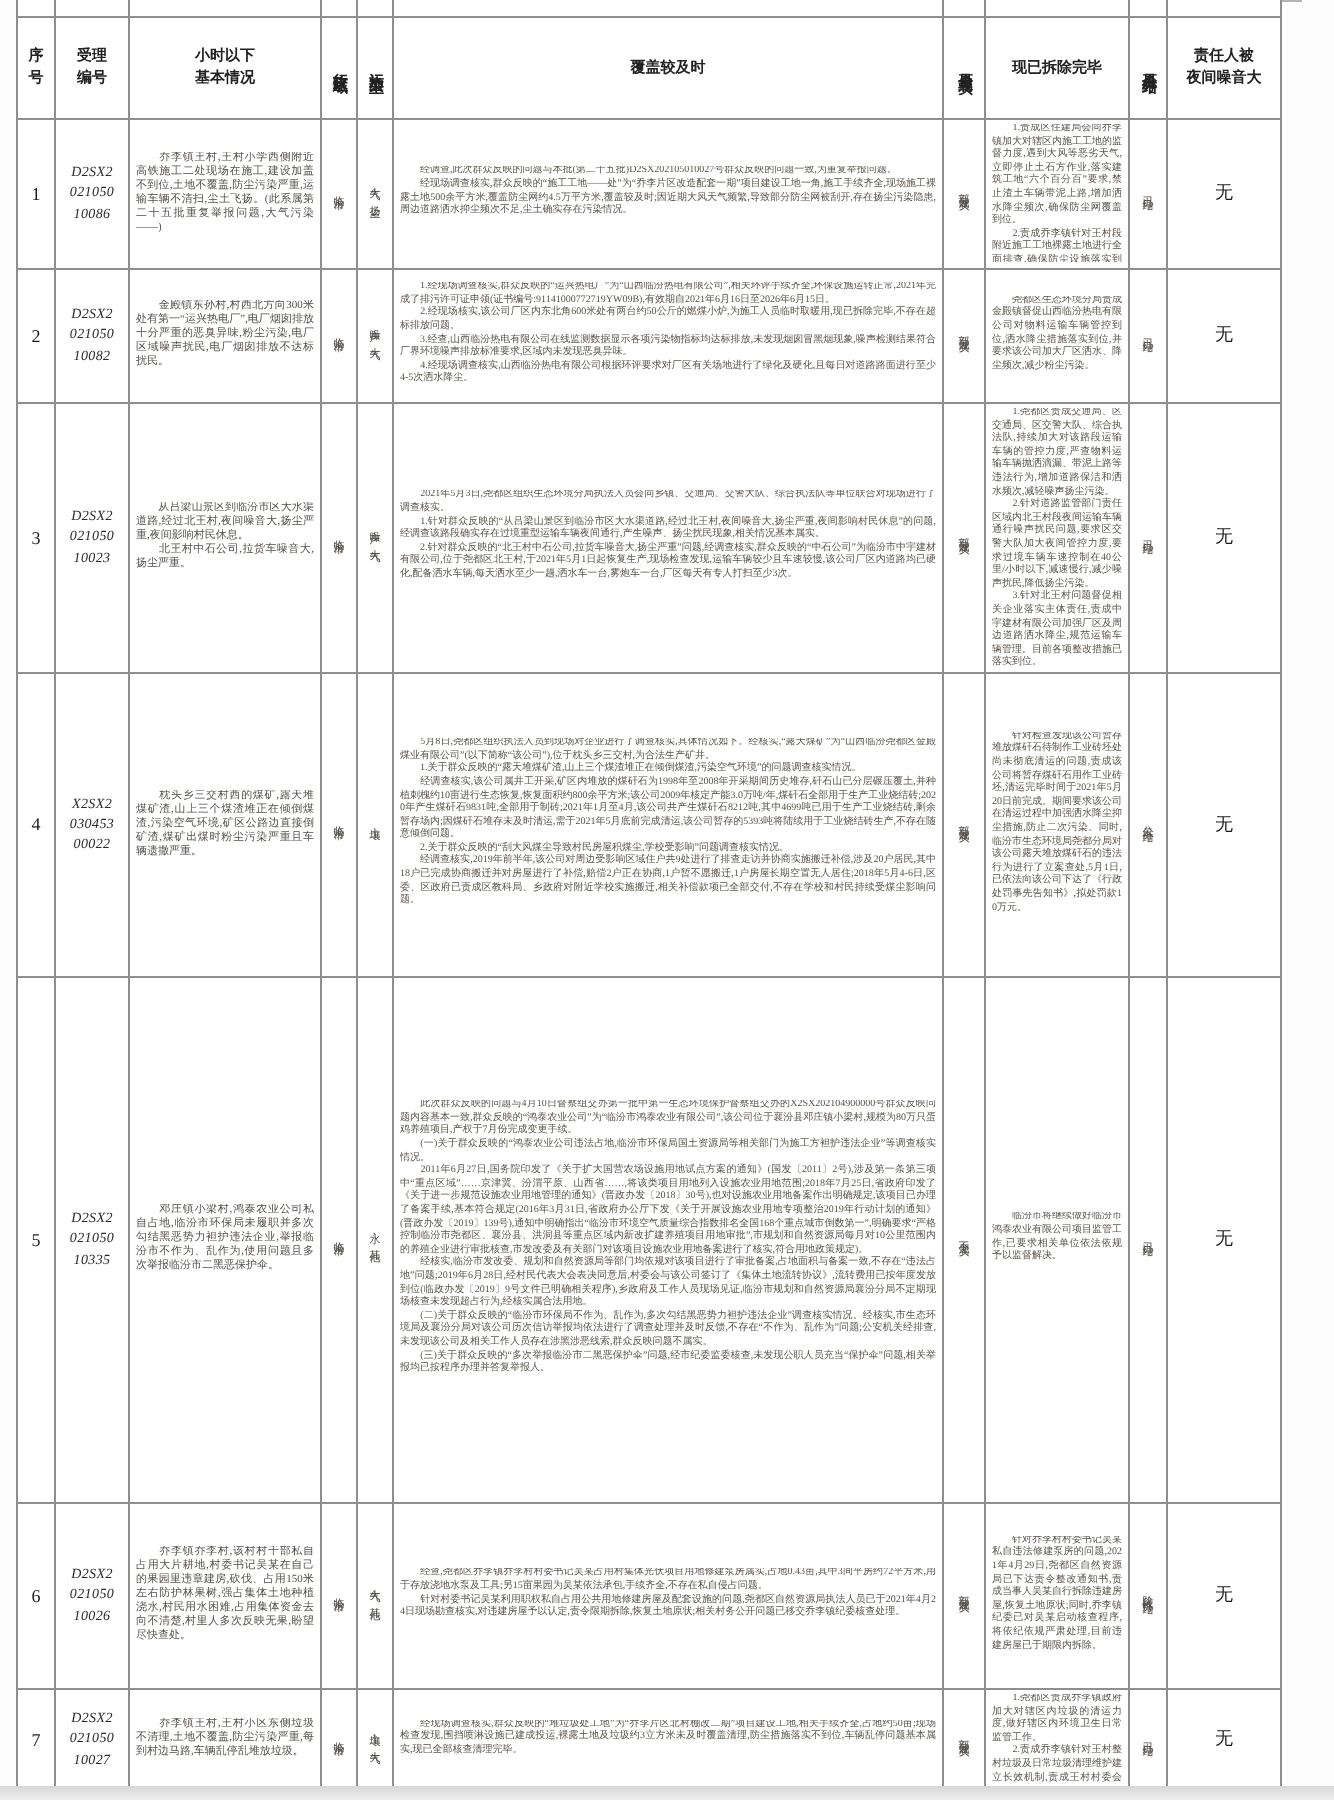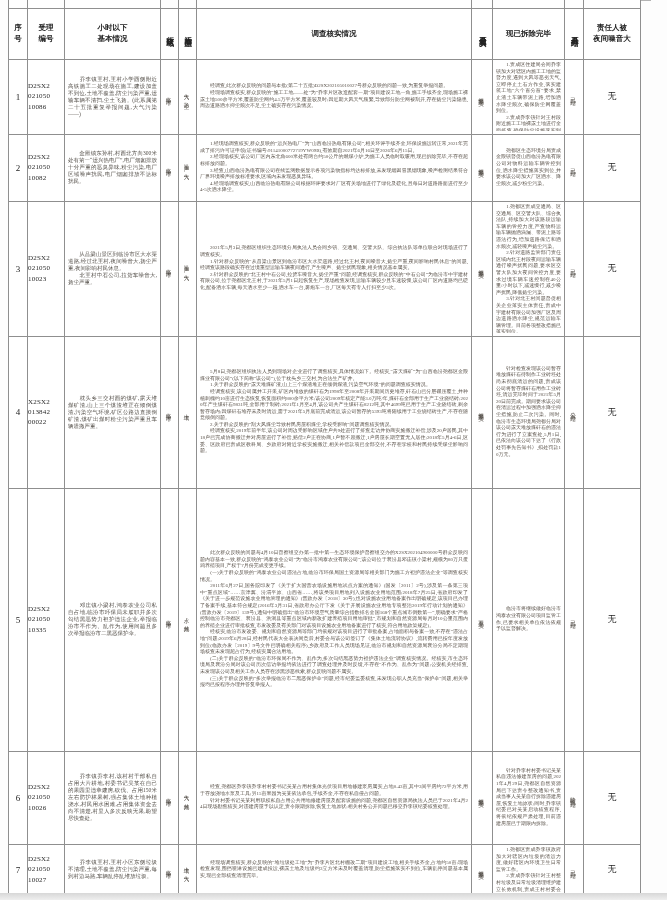--- a/index.html
+++ b/index.html
@@ -14,21 +14,21 @@
     position:absolute;left:8px;top:0;
   }
   td,th{border:1px solid #8f8f8f;padding:0;overflow:hidden;background:#ffffff;}
   tr.strip-row td{border-top:none;height:8px;background:#fefefe;}
   tr.header-row th{
     height:49px;font-size:7.5px;font-weight:bold;line-height:1.4;
     text-align:center;vertical-align:middle;white-space:pre-line;color:#222;
   }
   td{vertical-align:middle;}
   .c-seq{font-size:9px;text-align:center;color:#1d1d1d;}
-  .c-case{font-size:7px;line-height:1.45;text-align:left;white-space:pre-line;color:#2a2a2a;letter-spacing:.2px;}
+  .c-case{font-size:7px;line-height:1.45;text-align:center;white-space:pre-line;color:#2a2a2a;letter-spacing:.2px;font-style:italic;}
   .c-text{padding:2px 3px;}
   .clip{display:flex;align-items:center;overflow:hidden;}
   .clip>span{display:block;max-height:100%;overflow:hidden;width:100%;white-space:pre-line;}
   .c-problem .clip>span{font-size:5.5px;line-height:7px;color:#55504a;text-align:justify;word-break:break-all;}
   .c-invest .clip>span,.c-handle .clip>span{font-size:5px;line-height:6.6px;color:#5b534b;text-align:justify;word-break:break-all;}
   .c-vert{text-align:center;}
   .v,.vh{
     display:inline-block;writing-mode:vertical-rl;text-orientation:upright;
     letter-spacing:1px;
   }
@@ -85,21 +85,21 @@
     </tr>
     <tr class="header-row">
       <th>序
 号</th>
       <th>受理
 编号</th>
       <th>小时以下
 基本情况</th>
       <th><span class="vh">行政区域</span></th>
       <th><span class="vh">污染类型</span></th>
-      <th>调查核实情况</th>
+      <th>覆盖较及时</th>
       <th><span class="vh">是否属实</span></th>
       <th>现已拆除完毕</th>
       <th><span class="vh">是否办结</span></th>
       <th>责任人被
 夜间噪音大</th>
     </tr>
 
     <tr class="r1">
       <td class="c-seq">1</td>
       <td class="c-case">D2SX2
@@ -187,21 +187,21 @@
 　　3.针对北王村问题督促相关企业落实主体责任,责成中宇建材有限公司加强厂区及周边道路洒水降尘,规范运输车辆管理。目前各项整改措施已落实到位。</span>
           </div>
         </td>
       <td class="c-vert"><span class="v v-completed">已办结</span></td>
       <td class="c-seq">无</td>
     </tr>
 
     <tr class="r4">
       <td class="c-seq">4</td>
       <td class="c-case">X2SX2
-013842
+030453
 00022</td>
       <td class="c-text c-problem">
           <div class="clip">
             <span>　　枕头乡三交村西的煤矿,露天堆煤矿渣,山上三个煤渣堆正在倾倒煤渣,污染空气环境,矿区公路边直接倒矿渣,煤矿出煤时粉尘污染严重且车辆遗撒严重。</span>
           </div>
         </td>
       <td class="c-vert"><span class="v v-region">临汾市</span></td>
       <td class="c-vert"><span class="v v-type">土壤</span></td>
       <td class="c-text c-invest">
           <div class="clip">

